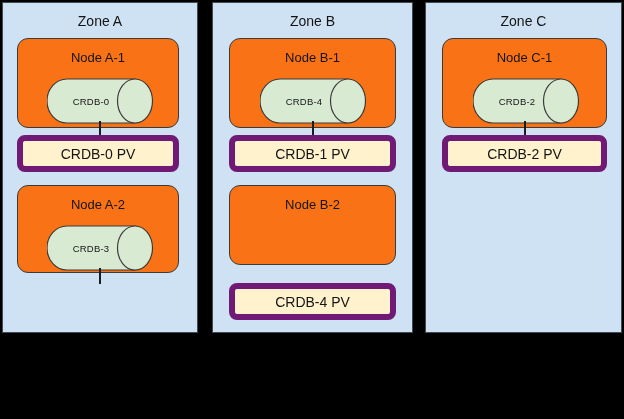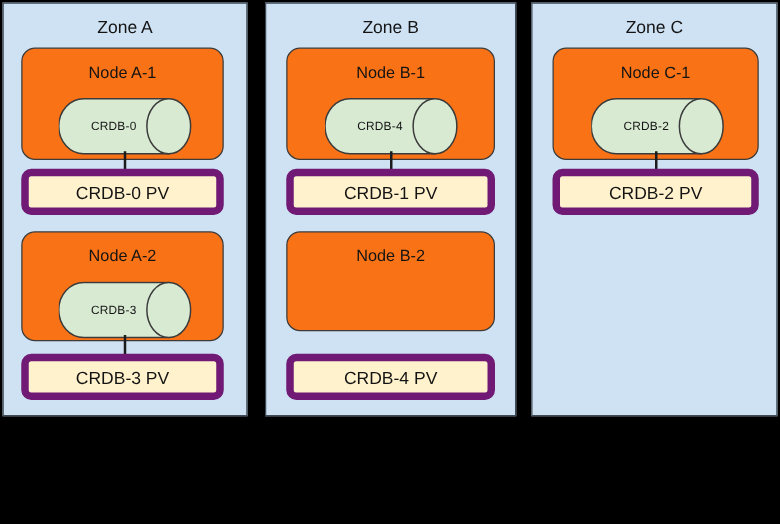--- a/index.html
+++ b/index.html
@@ -72,23 +72,20 @@
         <svg width="107" height="46" viewBox="0 0 107 46">
           <path d="M88 1 L20 1 A20 22 0 0 0 20 45 L88 45 Z" fill="#d9ead3" stroke="#3b3b3b" stroke-width="1.2"></path>
           <ellipse cx="88" cy="23" rx="17.5" ry="22" fill="#d9ead3" stroke="#3b3b3b" stroke-width="1.2"></ellipse>
         </svg>
         <div class="cyl-label">CRDB-3</div>
       </div>
     </div>
 
     <div class="connector" style="left:96px; top:265px; height:16px;"></div>
 
-    <div class="pv" style="left:14px; top:280px; width:162px;">
-      <span>CRDB-3 PV</span>
-    </div>
   </div>
 
   <div class="zone zone-b">
     <div class="zone-label">Zone B</div>
 
     <div class="node" style="left:16px; top:35px; width:167px; height:90px;">
       <div class="node-label">Node B-1</div>
       <div class="cyl" style="left:30px;">
         <svg width="107" height="46" viewBox="0 0 107 46">
           <path d="M88 1 L20 1 A20 22 0 0 0 20 45 L88 45 Z" fill="#d9ead3" stroke="#3b3b3b" stroke-width="1.2"></path>

